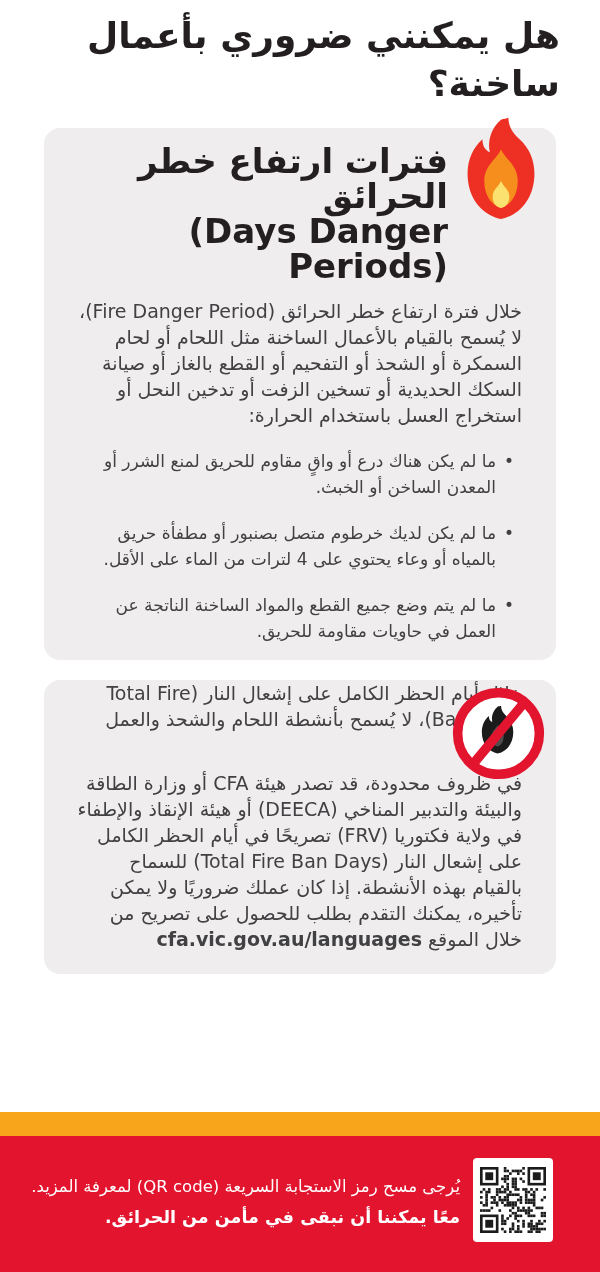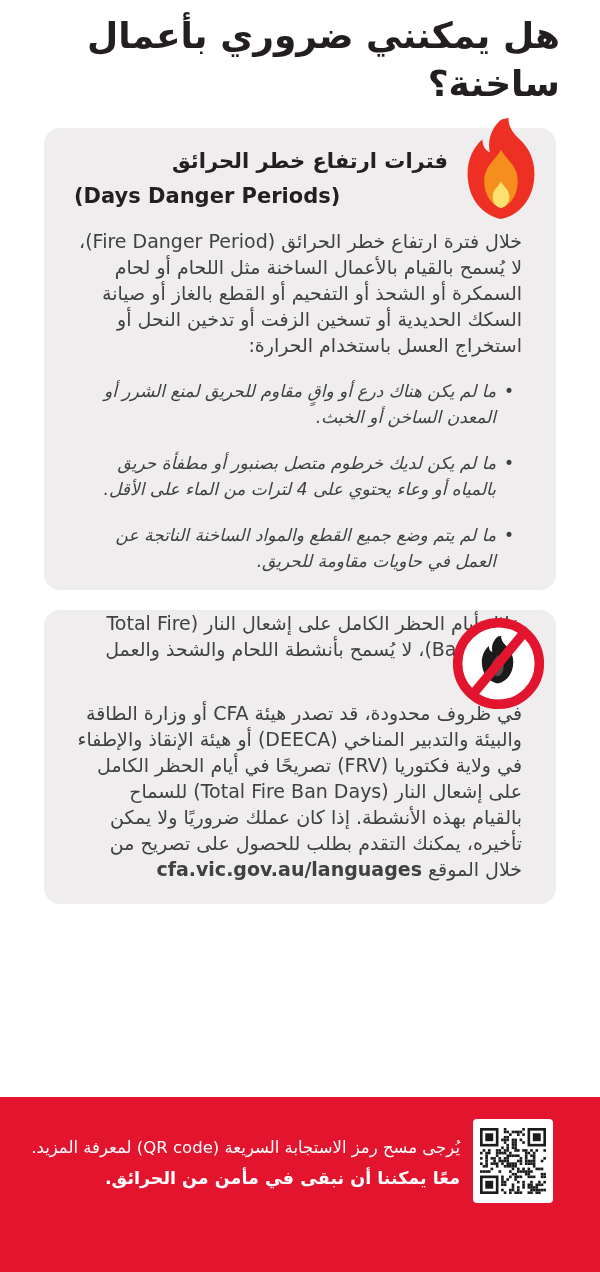--- a/index.html
+++ b/index.html
@@ -21,49 +21,49 @@
   }
   .card {
     position:relative; margin:20px 44px 0 44px;
     background:var(--card-bg,#EFEDEE); border-radius:16px;
     direction:rtl;
   }
   .card-icon { position:absolute; }
   .card-fdp .card-icon { top:-12px; right:8px; width:94px; height:104px; }
   .card-tfb .card-icon { top:6px; right:10px; width:95px; height:95px; }
   .card-heading {
-    padding:16px 108px 0 30px; 
-    font-size:21px; line-height:35px; font-weight:bold;
+    padding:16px 108px 0 30px; text-align:right;
+    font-size:34px; line-height:35px; font-weight:bold;
     color:var(--heading,#231F20);
   }
   .card-heading .line { display:block; }
   .card-body {
     padding:0 34px 0 30px; margin-top:14px; text-align:right;
     font-size:19px; line-height:26px; color:var(--body,#414042);
   }
   .bullets {
     list-style:none; margin:10px 0 0 0; padding:0 60px 16px 30px;
   }
   .bullets li {
     position:relative; margin-top:20px; text-align:right;
-    font-size:17px; line-height:26px; color:var(--body,#414042);font-style:italic;
+    font-size:17px; line-height:26px; color:var(--body,#414042);
   }
   .bullets li::before {
     content:"\2022"; position:absolute; right:-18px; top:0;
     font-size:17px; color:var(--body,#414042);
   }
   .card-tfb { padding-bottom:22px; }
   .card-tfb .card-body.para2 { margin-top:12px; }
   .link { font-weight:bold; color:var(--body,#414042); text-decoration:none; }
   .stripe {
     position:absolute; left:0; bottom:136px; width:600px; height:24px;
     background:var(--orange-stripe,#F9A51B);
   }
   .footer {
-    position:absolute; left:0; bottom:0; width:600px; height:175px;
+    position:absolute; left:0; bottom:0; width:600px; height:136px;
     background:var(--red,#E2142E);
   }
   .qr-box {
     position:absolute; top:22px; right:47px; width:80px; height:84px;
     background:#ffffff; border-radius:4px;
     display:flex; align-items:center; justify-content:center;
   }
   .footer-text {
     position:absolute; top:36px; right:140px; left:20px;
     text-align:right; direction:rtl; color:#ffffff;

